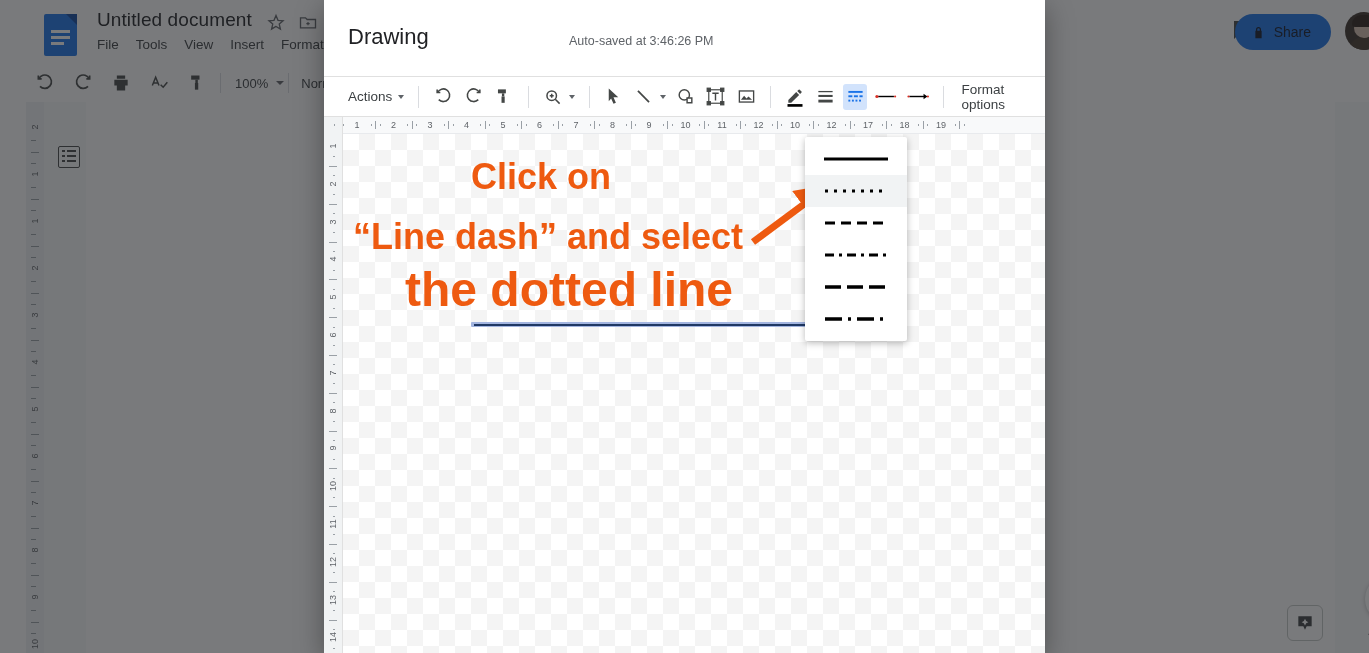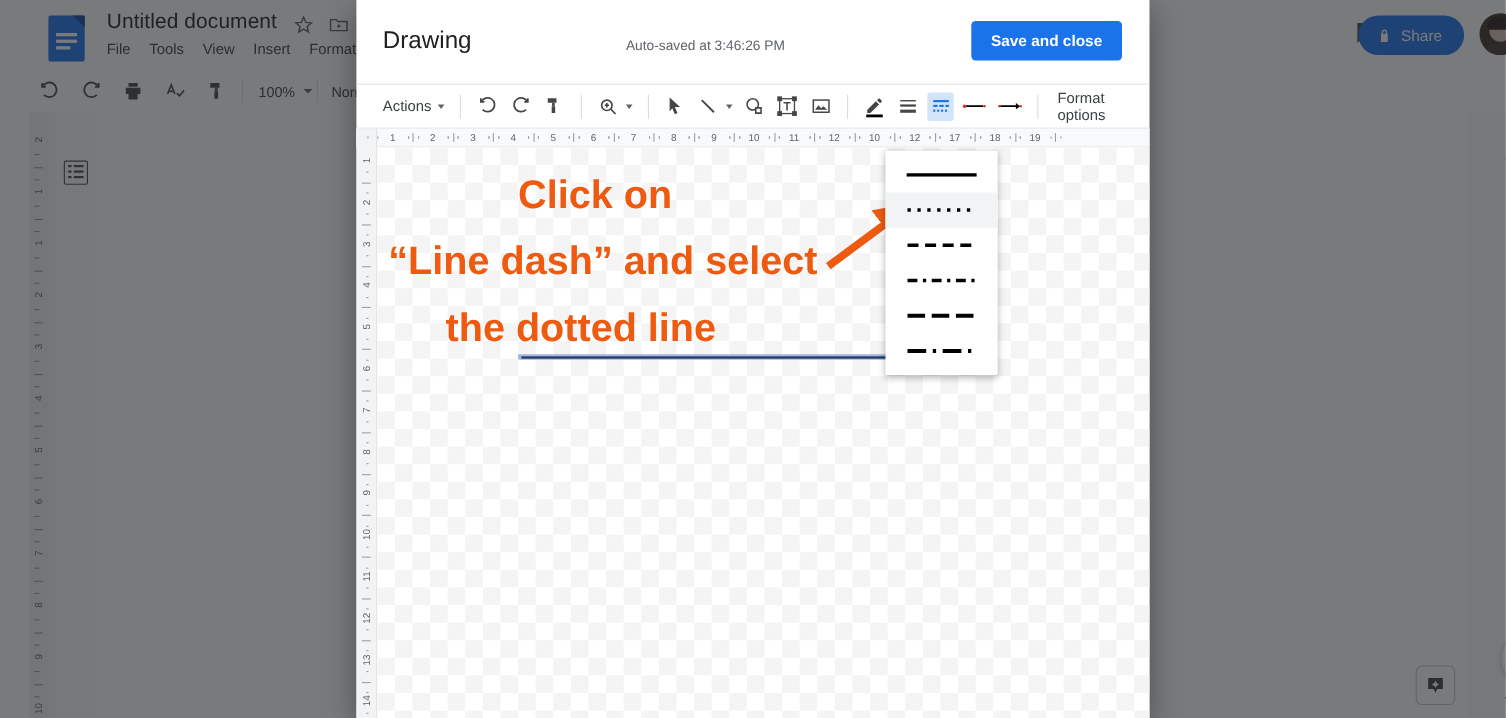--- a/index.html
+++ b/index.html
@@ -57,21 +57,21 @@
     border: 1.6px solid #444746; border-radius: 2px;
   }
   .outline-icon i { position: absolute; left: 3px; height: 2px; background: #444746; display: block; }
   .outline-icon .d { left: 3px; width: 3px; }
   .outline-icon .b { left: 8px; width: 9px; }
 
   .docs-page { position: absolute; left: 60px; top: 0; right: 60px; bottom: 0; background: #fff; }
 
   .share-btn {
     position: absolute; right: 64px; top: 14px; height: 36px; padding: 0 20px 0 16px;
-    background: #1a73e8; color: #ffffff; border-radius: 18px; font-size: 14px;
+    background: #1a73e8; color: #0f172a; border-radius: 18px; font-size: 14px;
     display: flex; align-items: center; gap: 8px; border: none; cursor: pointer;
   }
   .avatar {
     position: absolute; right: 12px; top: 12px; width: 38px; height: 38px; border-radius: 50%;
     background: radial-gradient(circle at 50% 34%, #8a7c70 0 30%, #3b3029 31% 100%);
     overflow: hidden;
   }
   .avatar .head { position: absolute; left: 9px; top: 6px; width: 20px; height: 20px; border-radius: 50%; background: #d8c0ae; }
   .avatar .hair { position: absolute; left: 7px; top: 3px; width: 24px; height: 12px; border-radius: 12px 12px 4px 4px; background: #2b2018; }
   .avatar .body { position: absolute; left: 4px; top: 25px; width: 30px; height: 18px; border-radius: 14px 14px 0 0; background: #44372c; }
@@ -148,21 +148,21 @@
       linear-gradient(45deg, #f4f4f4 25%, transparent 25%, transparent 75%, #f4f4f4 75%),
       linear-gradient(45deg, #f4f4f4 25%, transparent 25%, transparent 75%, #f4f4f4 75%);
     background-size: 32px 32px;
     background-position: 0 0, 16px 16px;
     overflow: hidden;
   }
 
   .annot { position: absolute; color: #ee5a10; font-weight: bold; white-space: nowrap; }
   .an1 { left: 128px; top: 22px; font-size: 36px; }
   .an2 { left: 10px; top: 82px; font-size: 36px; }
-  .an3 { left: 62px; top: 143px; font-size: 36px; }
+  .an3 { left: 62px; top: 128px; font-size: 48px; }
 
   .sel-line { position: absolute; left: 128px; top: 188px; width: 397px; height: 5px; background: #a3b5e0; border-radius: 1px; }
   .sel-line .core { position: absolute; left: 3px; top: 1.5px; right: 3px; height: 2.5px; background: #1f3864; }
 
   
   .dash-menu {
     position: absolute; left: 462px; top: 3px; width: 102px;
     background: #fff; box-shadow: 0 2px 7px rgba(0,0,0,.28); border-radius: 2px;
     padding: 6px 0; z-index: 20;
   }
@@ -350,21 +350,20 @@
     </div>
   </div>
 
   <div id="scrim"></div>
 
   <div id="dialog">
 
     <div class="dlg-head">
       <div class="dlg-title">Drawing</div>
       <div class="dlg-autosave">Auto-saved at 3:46:26 PM</div>
-      <button class="save-close">Save and close</button>
     </div>
 
     <div class="dlg-toolbar">
       <span class="actions-btn">
         <span>Actions</span>
         <span class="mini-caret"></span>
       </span>
       <span class="tsep"></span>
 
       <span class="tbtn">

